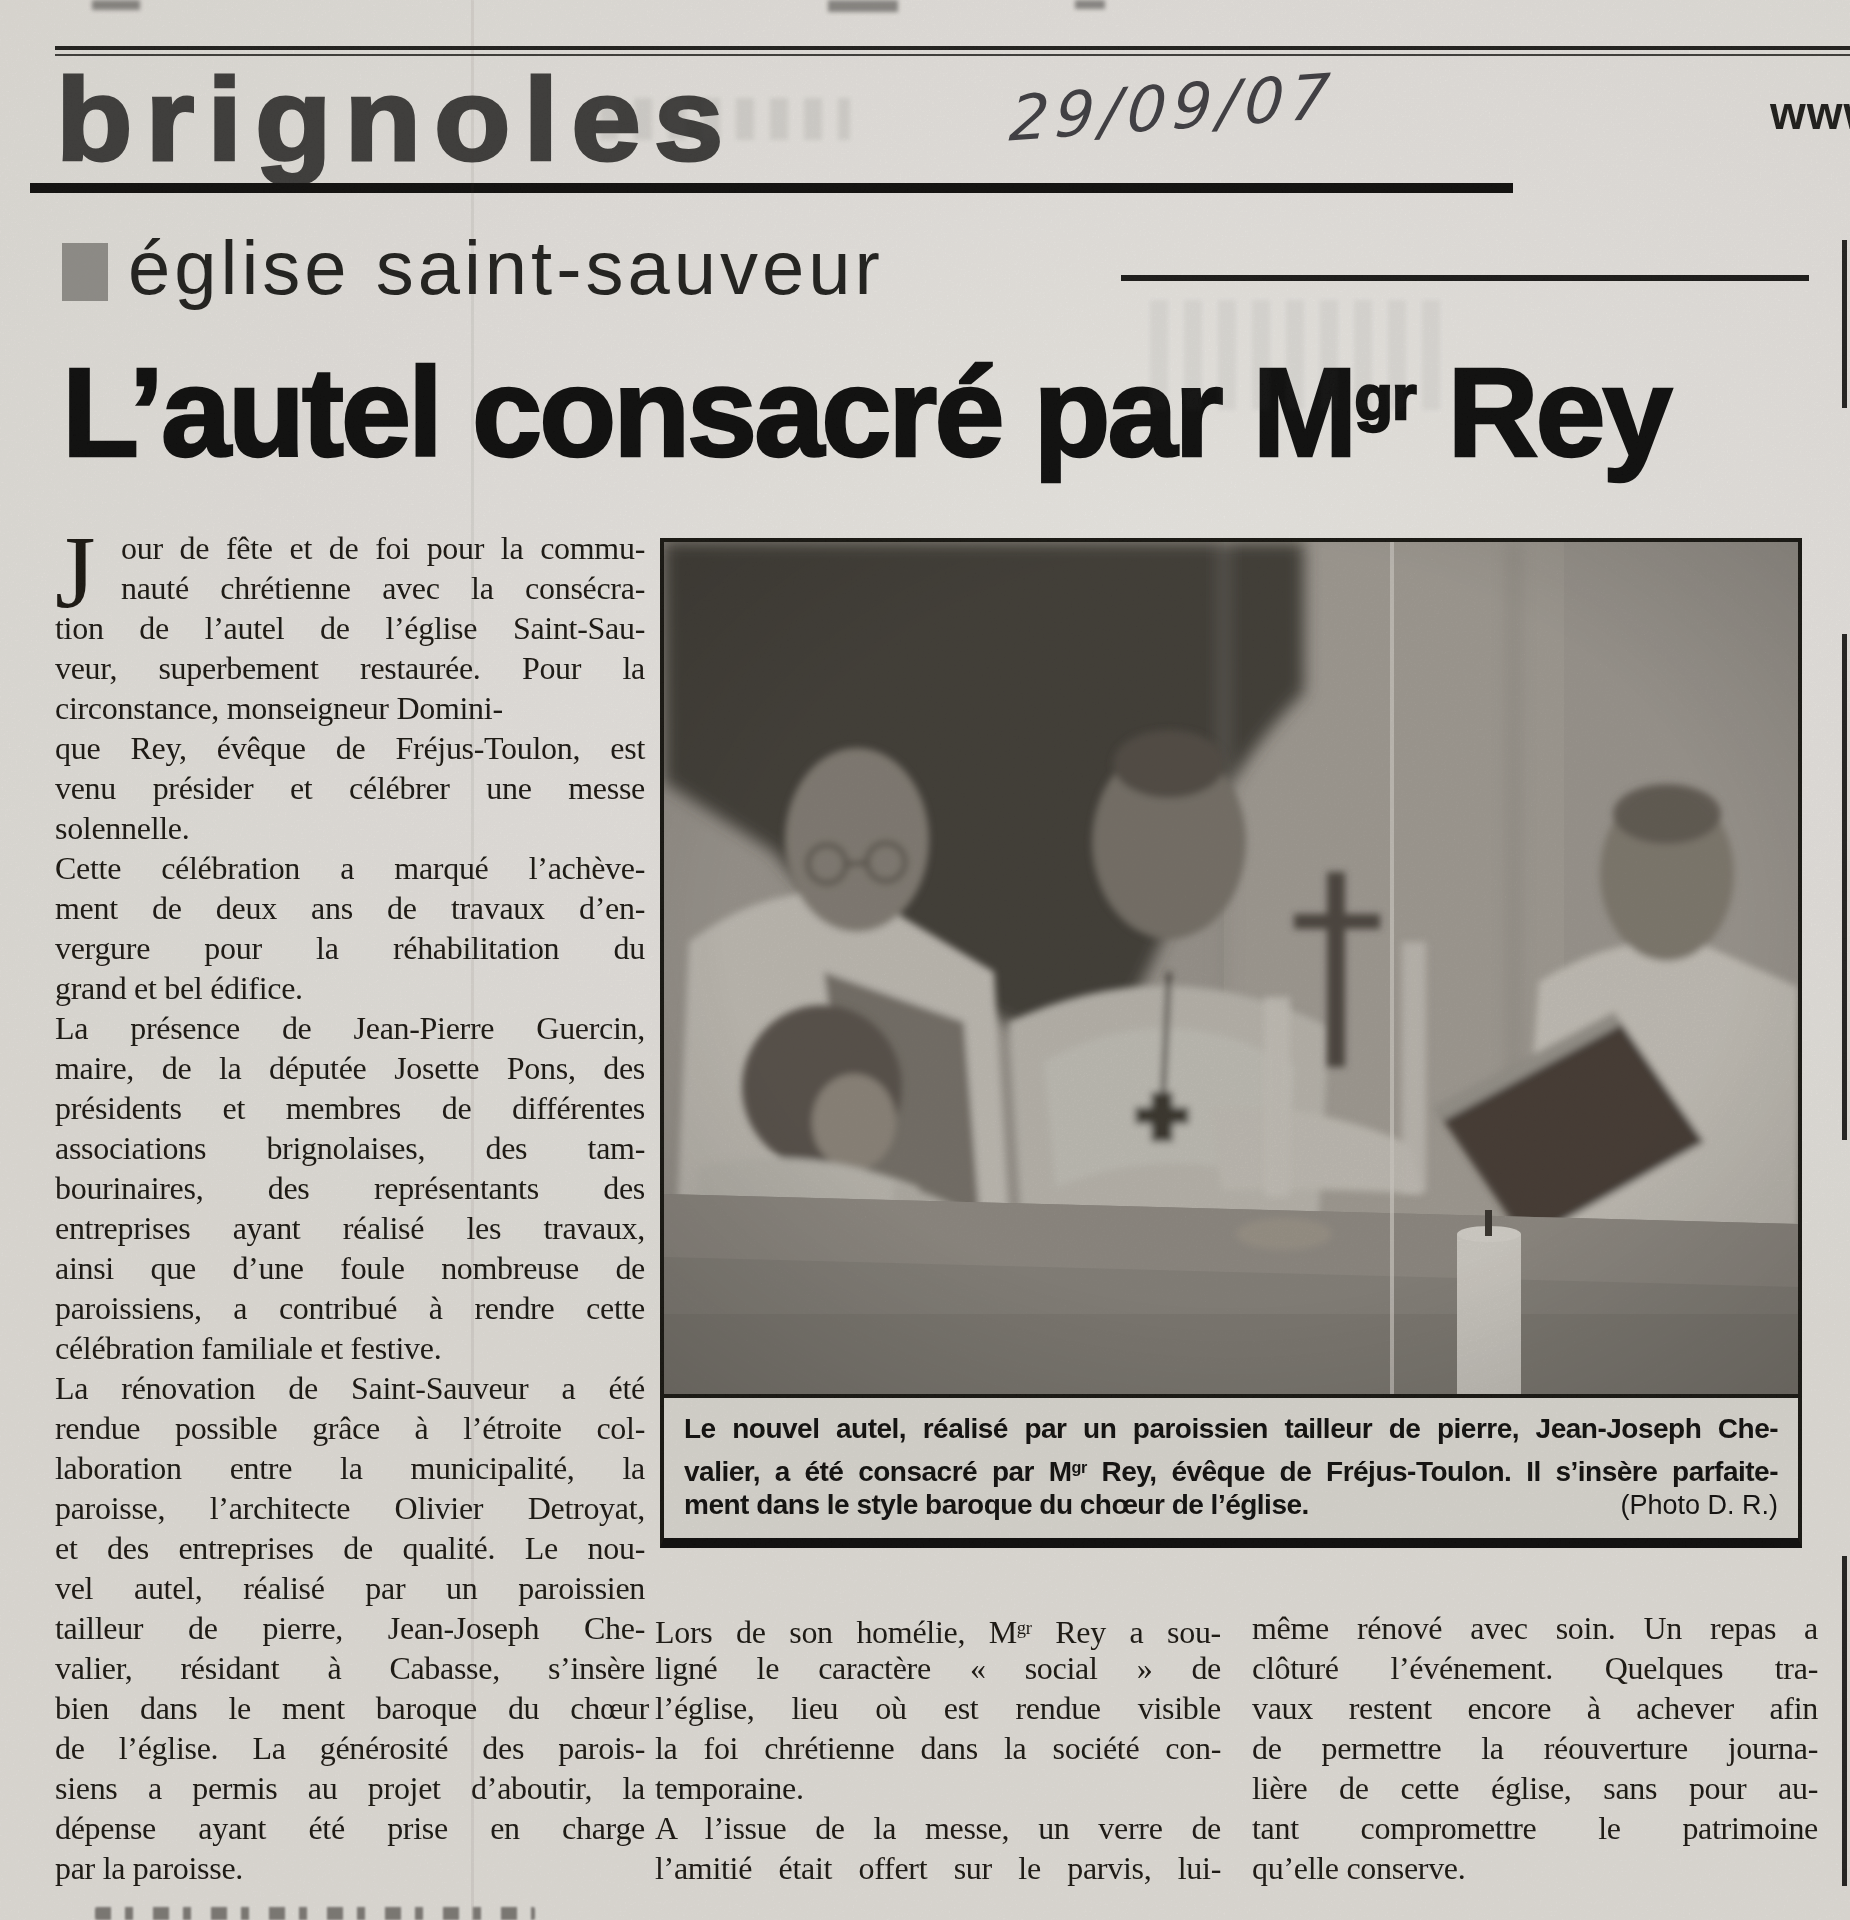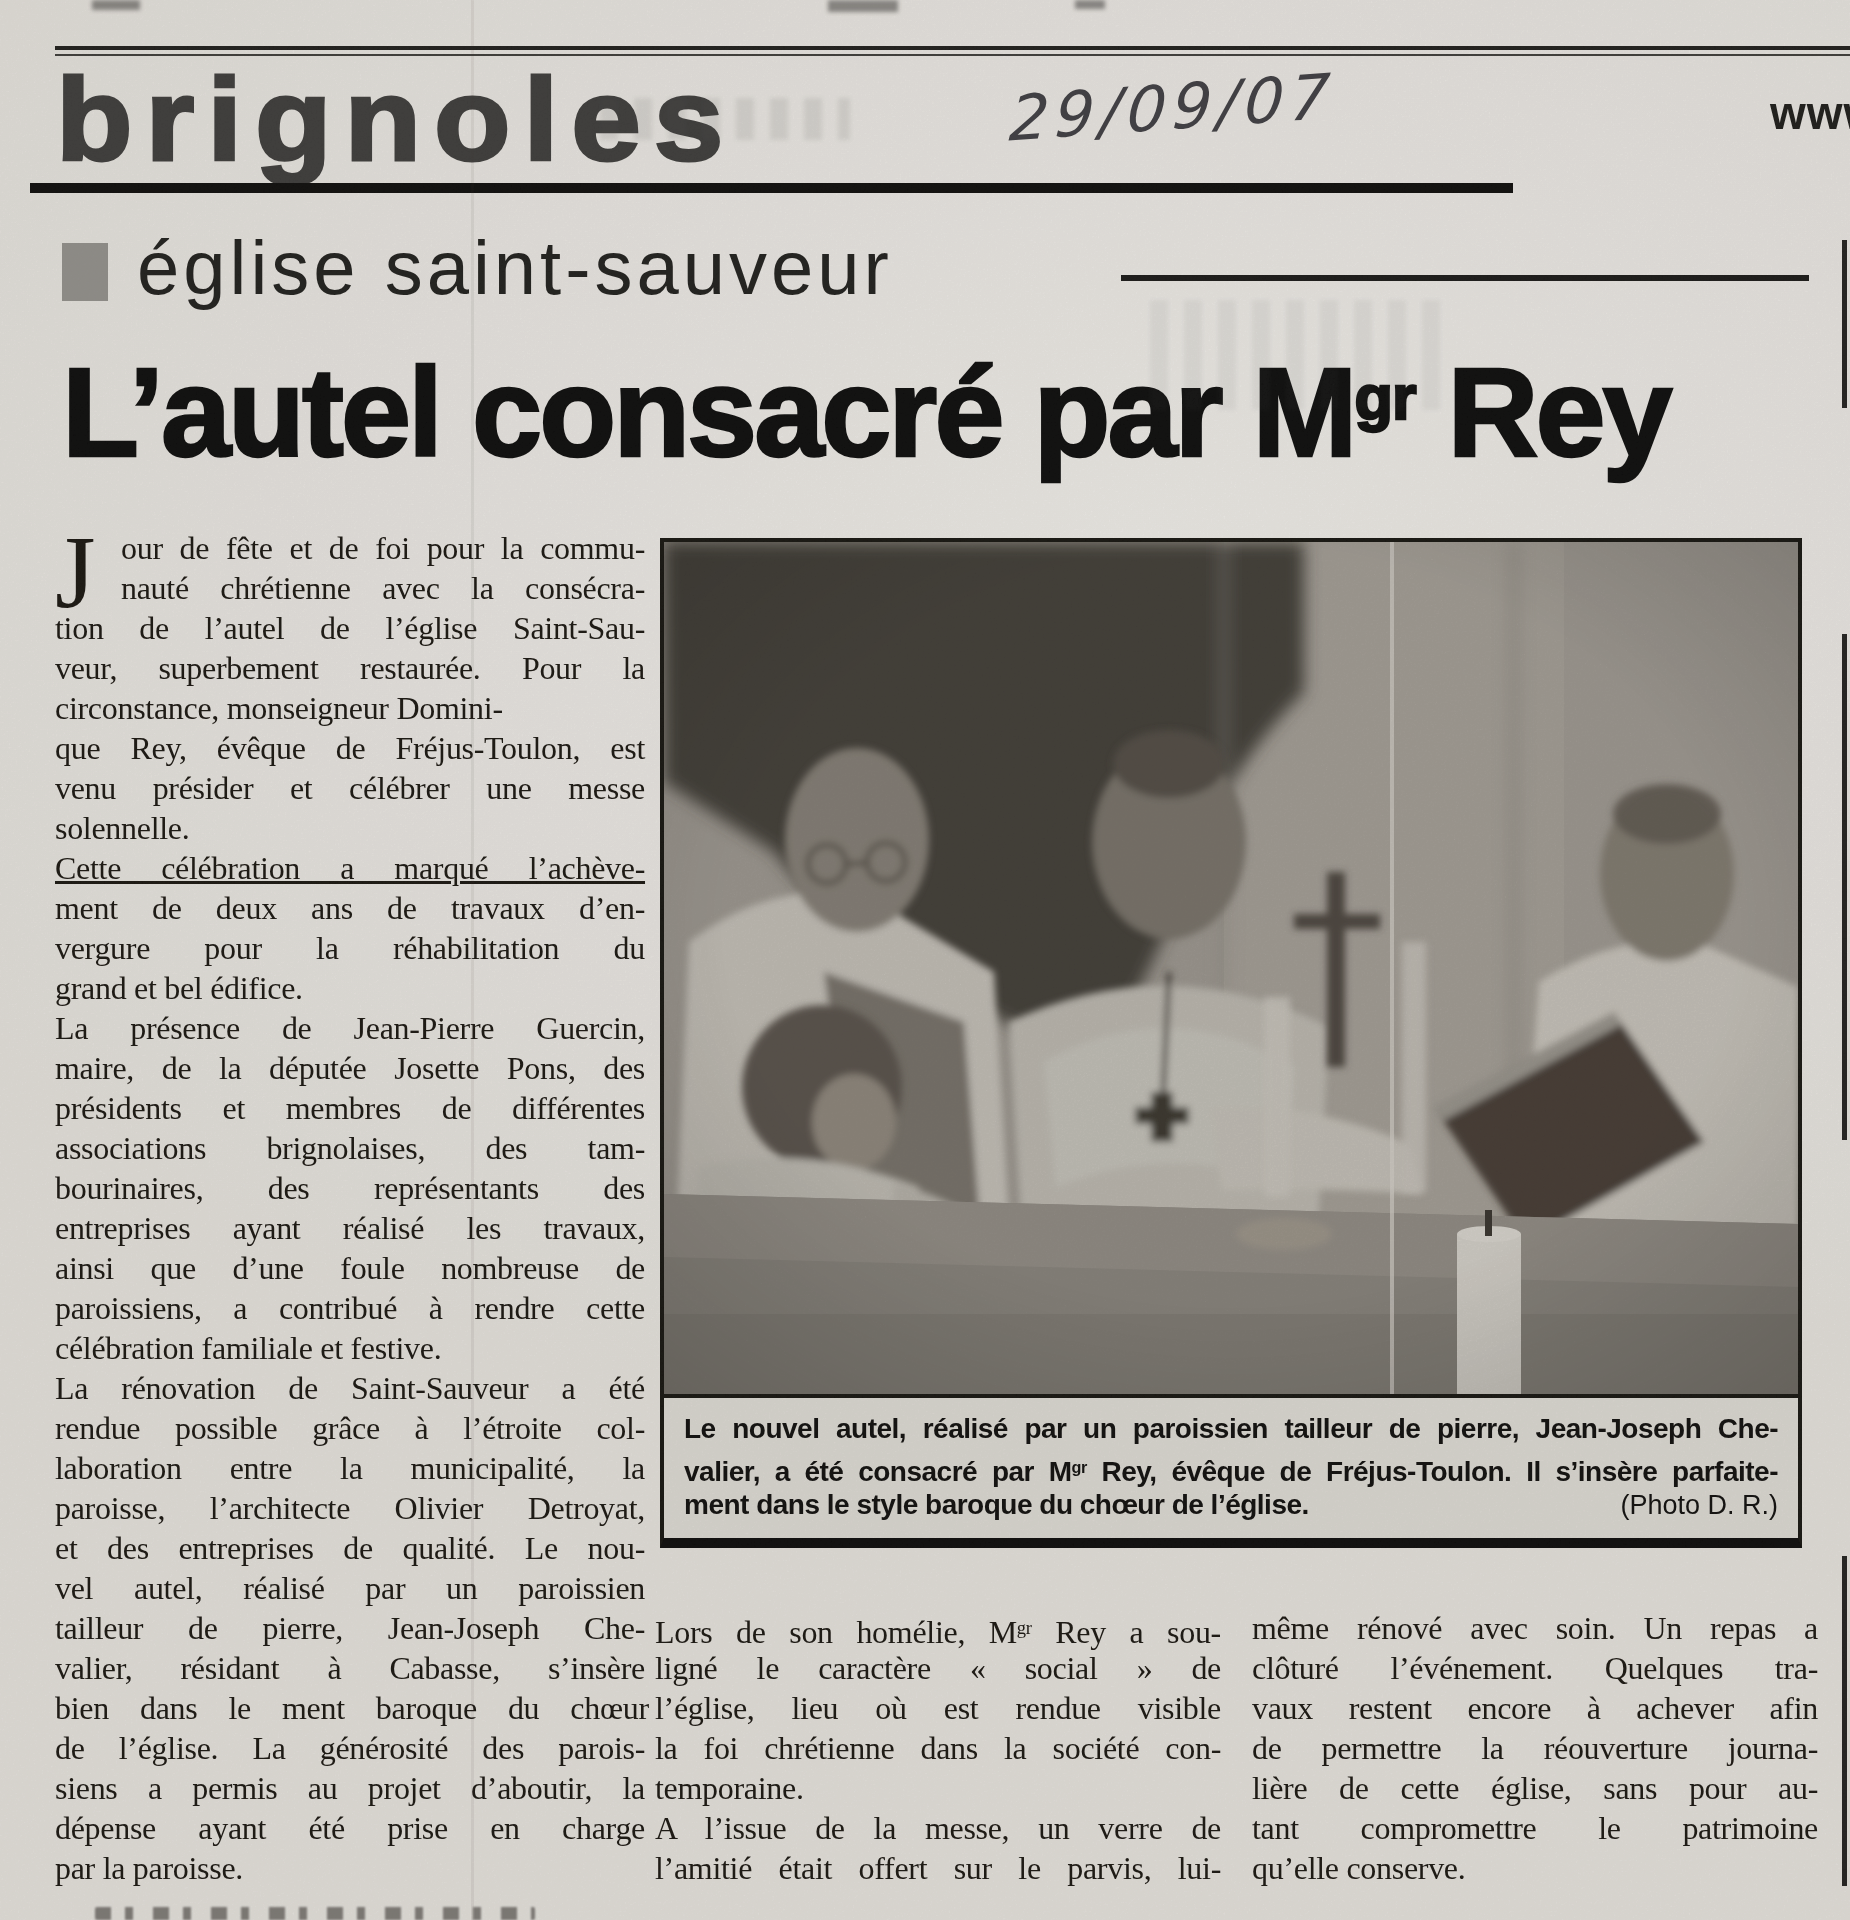--- a/index.html
+++ b/index.html
@@ -31,21 +31,21 @@
     white-space:nowrap;opacity:.9;
   }
   .website-fragment{
     left:1770px;top:90px;
     font-family:"Liberation Sans", sans-serif;font-weight:700;
     font-size:46px;line-height:1;color:#1b1a18;letter-spacing:1px;white-space:nowrap;
   }
   
   .section-bullet{left:62px;top:243px;width:46px;height:58px;background:#908e8a;}
   .section-kicker{
-    left:137px;top:226px;
+    left:128px;top:226px;
     font-family:"Liberation Sans", sans-serif;font-weight:400;
     font-size:76px;line-height:1.1;letter-spacing:4px;color:#1e1d1b;white-space:nowrap;
   }
   .kicker-rule{left:1121px;top:275px;width:688px;height:6px;background:#181716;}
   
   .headline{
     left:50px;top:338px;
     font-family:"Liberation Sans", sans-serif;font-weight:700;
     font-size:126px;line-height:1;letter-spacing:-3px;color:#0a0a0a;
     -webkit-text-stroke:2.5px #0a0a0a;white-space:nowrap;
@@ -127,21 +127,21 @@
         <div class="line indent" style="word-spacing: 9.09px; text-align: right;"><span class="lt">our de fête et de foi pour la commu-</span></div>
         <div class="line indent" style="word-spacing: 23.84px;"><span class="lt">nauté chrétienne avec la consécra-</span></div>
         <div class="line" style="word-spacing: 28.04px;"><span class="lt">tion de l’autel de l’église Saint-Sau-</span></div>
         <div class="line" style="word-spacing: 33.68px;"><span class="lt">veur, superbement restaurée. Pour la</span></div>
         <div class="line"><span class="lt">circonstance, monseigneur Domini-</span></div>
         <div class="line" style="word-spacing: 22.44px;"><span class="lt">que Rey, évêque de Fréjus-Toulon, est</span></div>
         <div class="line" style="word-spacing: 28.94px;"><span class="lt">venu présider et célébrer une messe</span></div>
         <div class="line last"><span class="lt">solennelle.</span></div>
       </div>
       <div class="para">
-        <div class="line" style="word-spacing: 32.49px; text-decoration: underline;"><span class="lt">Cette célébration a marqué l’achève-</span></div>
+        <div class="line" style="word-spacing: 32.49px;"><span class="lt">Cette célébration a marqué l’achève-</span></div>
         <div class="line" style="word-spacing: 26.53px;"><span class="lt">ment de deux ans de travaux d’en-</span></div>
         <div class="line" style="word-spacing: 46.6px;"><span class="lt">vergure pour la réhabilitation du</span></div>
         <div class="line last"><span class="lt">grand et bel édifice.</span></div>
       </div>
       <div class="para">
         <div class="line" style="word-spacing: 34.41px;"><span class="lt">La présence de Jean-Pierre Guercin,</span></div>
         <div class="line" style="word-spacing: 19.96px;"><span class="lt">maire, de la députée Josette Pons, des</span></div>
         <div class="line" style="word-spacing: 33.05px;"><span class="lt">présidents et membres de différentes</span></div>
         <div class="line" style="word-spacing: 52.64px;"><span class="lt">associations brignolaises, des tam-</span></div>
         <div class="line" style="word-spacing: 56.7px;"><span class="lt">bourinaires, des représentants des</span></div>

